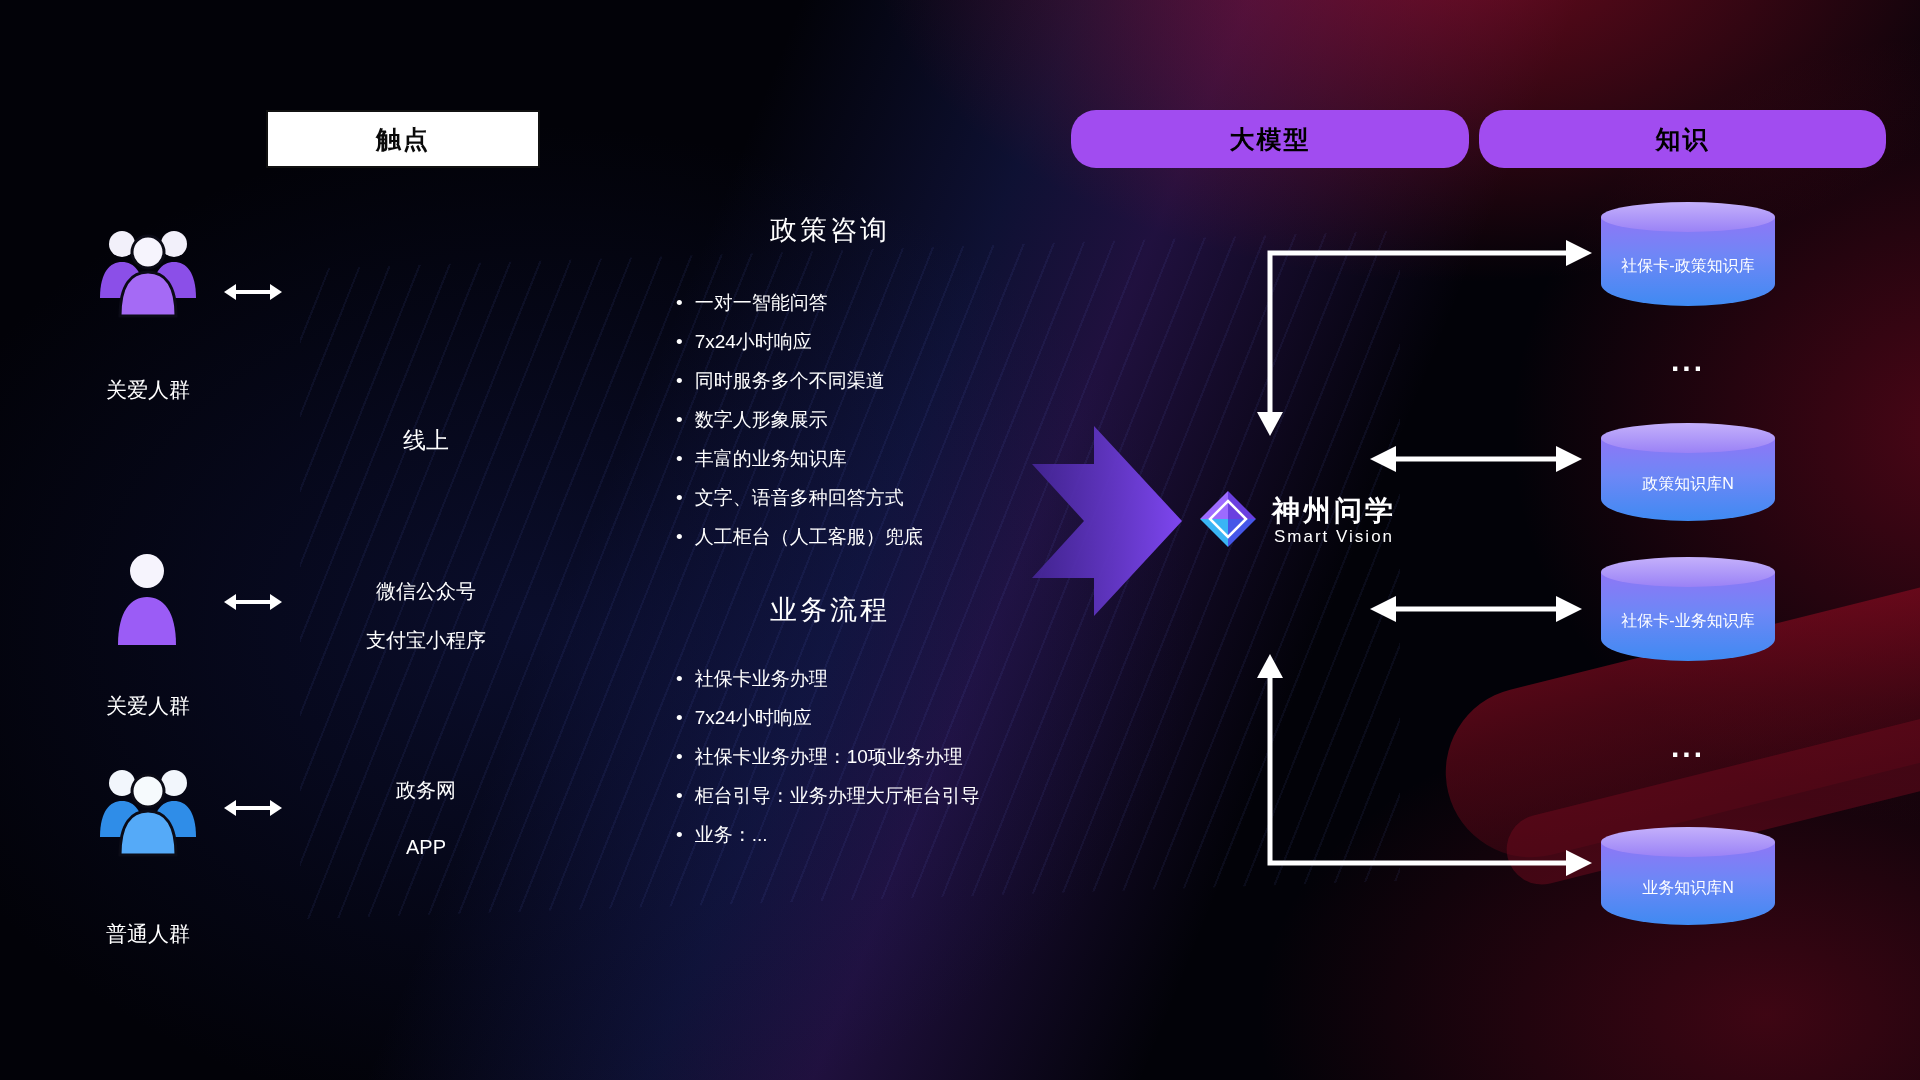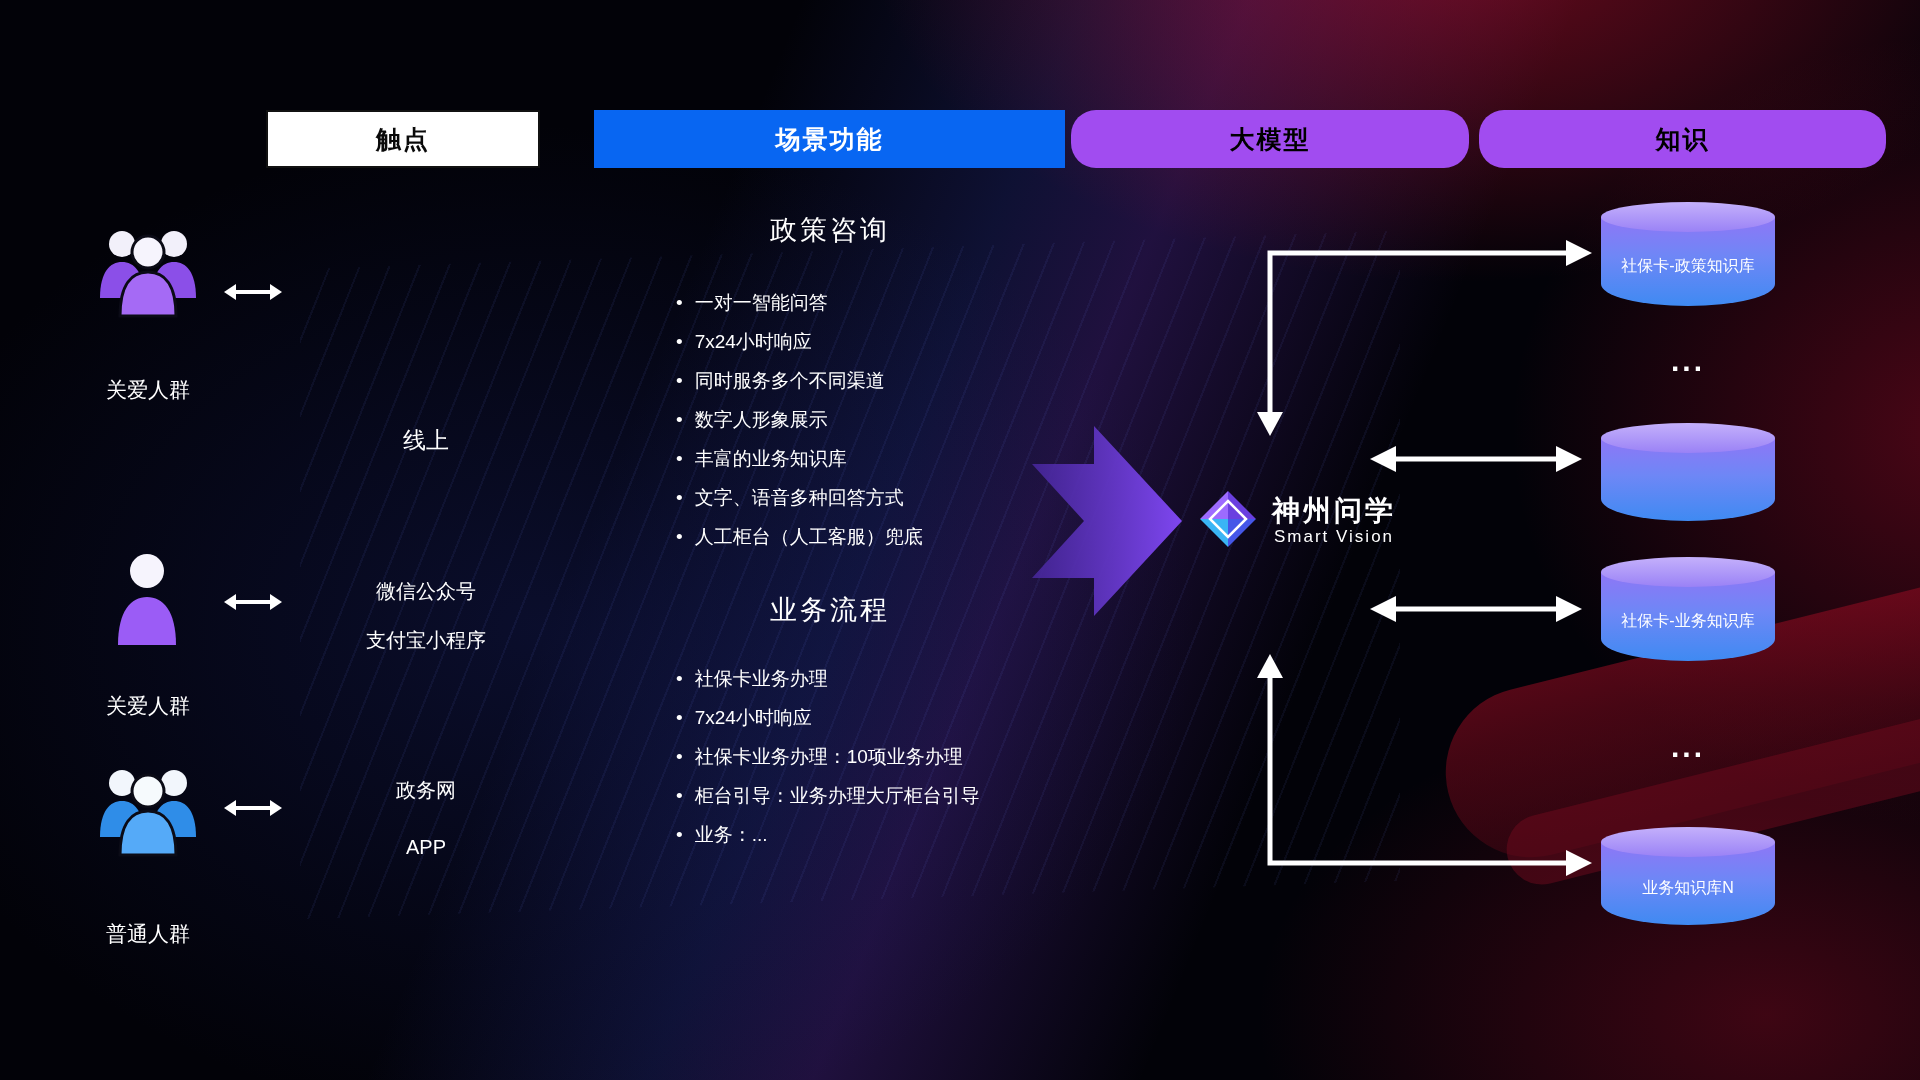--- a/index.html
+++ b/index.html
@@ -71,23 +71,20 @@
 
 <div id="stage">
   <div class="bg"></div>
   <div class="bg-streaks"></div>
   <div class="bg-swoosh"></div>
   <div class="bg-swoosh2"></div>
 
   <div class="hdr white" style="left:266px;  width:274px;">
       <span>触点</span>
     </div>
-  <div class="hdr blue" style="left:594px;  width:471px;">
-      <span>场景功能</span>
-    </div>
   <div class="hdr purple" style="left:1071px; width:398px;">
       <span>大模型</span>
     </div>
   <div class="hdr purple" style="left:1479px; width:407px;">
       <span>知识</span>
     </div>
 
   <div class="icon-wrap" style="left:92px; top:218px;">
     <svg width="112" height="104" viewBox="0 0 112 100">
       <circle cx="30" cy="24" r="13" fill="#f2f0fa"></circle>
@@ -194,20 +191,21 @@
 
   <div class="cyl" style="top:202px;">
     <div class="cyl-body"></div>
     <div class="cyl-top"></div>
     <div class="cyl-label">社保卡-政策知识库</div>
   </div>
   <div class="dots" style="left:1688px; top:344px;">...</div>
   <div class="cyl" style="top:423px; height:98px;">
     <div class="cyl-body"></div>
     <div class="cyl-top"></div>
+    <div class="cyl-label">政策知识库N</div>
   </div>
   <div class="cyl" style="top:557px;">
     <div class="cyl-body"></div>
     <div class="cyl-top"></div>
     <div class="cyl-label">社保卡-业务知识库</div>
   </div>
   <div class="dots" style="left:1688px; top:730px;">...</div>
   <div class="cyl" style="top:827px; height:98px;">
     <div class="cyl-body"></div>
     <div class="cyl-top"></div>

